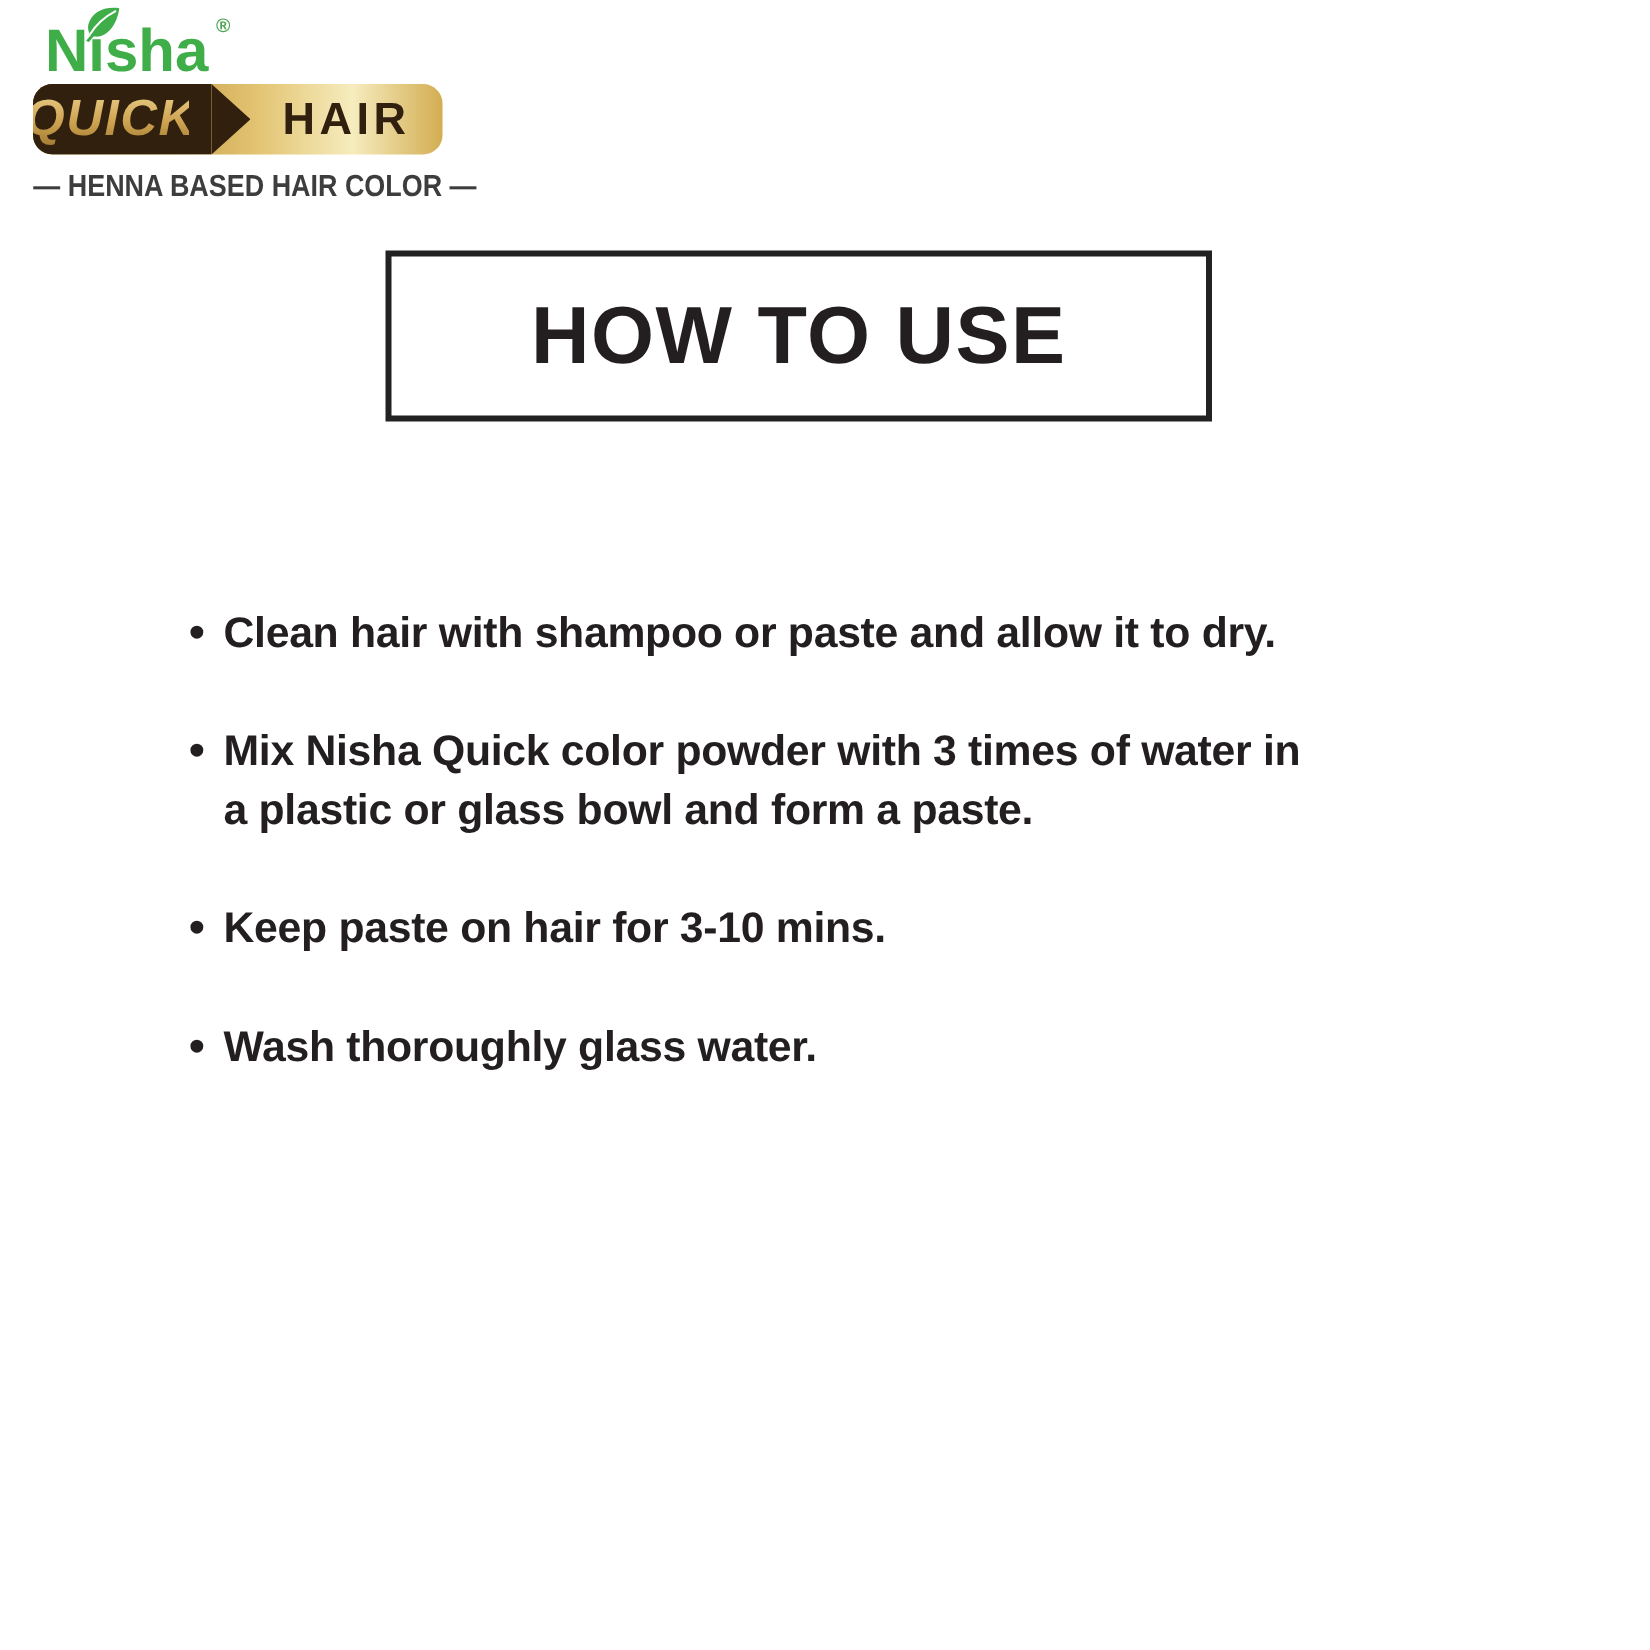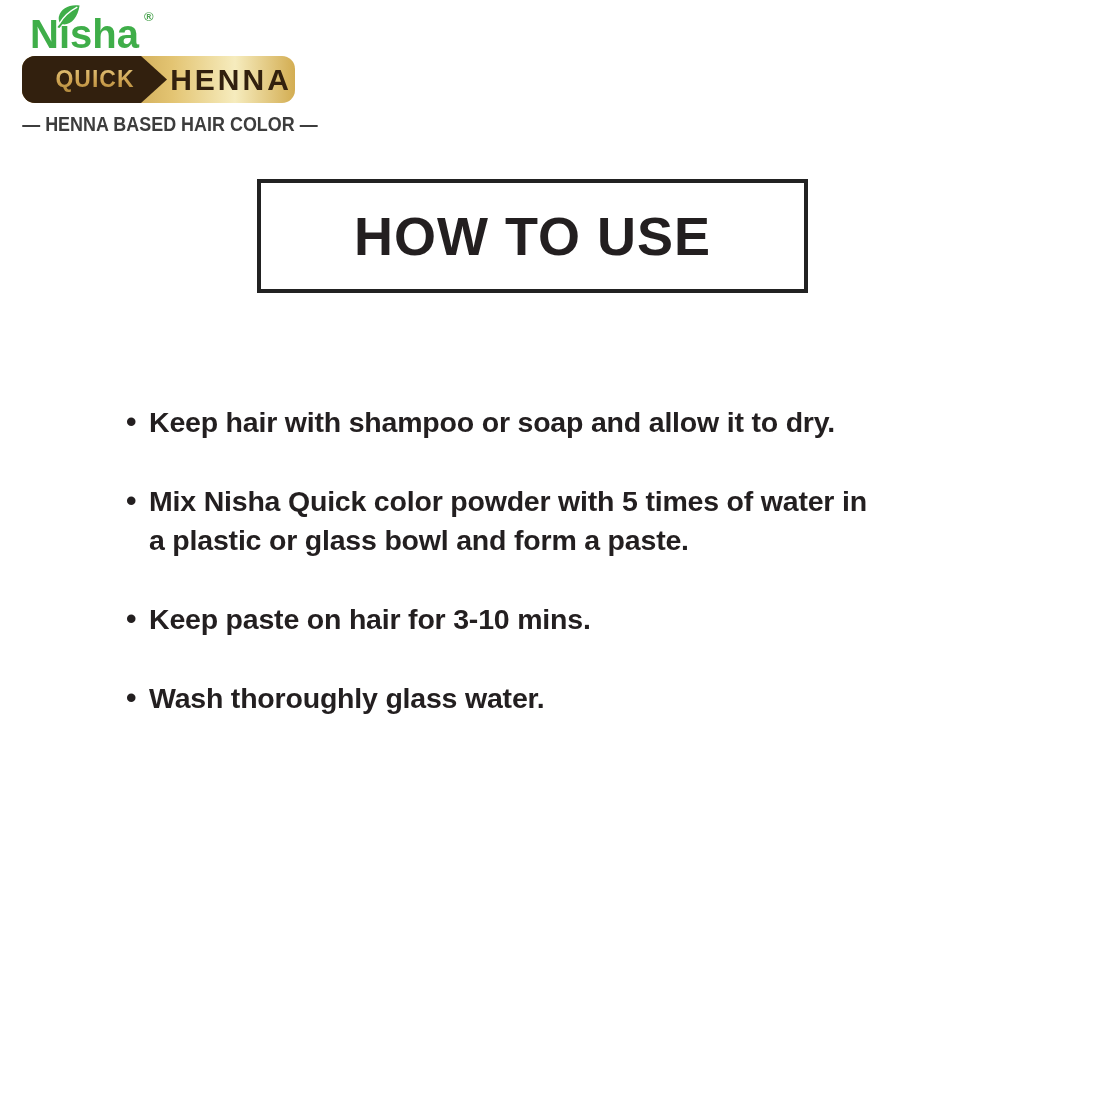--- a/index.html
+++ b/index.html
@@ -24,40 +24,40 @@
     position:absolute; left:4px; top:50px; width:273px; height:47px;
     border-radius:13px; overflow:hidden;
     background:linear-gradient(90deg,#8e6a26 0%,#b98f3a 22%,#e3c472 55%,#f6ecbe 78%,#d3ad52 100%);
   }
   .pill-dark { position:absolute; left:0; top:0; width:119px; height:100%; background:#32200e; }
   .pill-arrow {
     position:absolute; left:119px; top:0; width:26px; height:100%;
     background:#32200e; clip-path:polygon(0 0, 100% 50%, 0 100%);
   }
   .quick-label {
-    position:absolute; left:21px; top:0; width:104px; height:100%;
+    position:absolute; left:0; top:0; width:104px; height:100%;
     display:flex; align-items:center; justify-content:center;
-    font-size:23px; font-weight:bold; letter-spacing:1px;
+    font-size:34px; font-weight:bold; letter-spacing:1px;
     background:linear-gradient(180deg,#f0d996 0%,#cda14f 55%,#93702a 100%);
-    -webkit-background-clip:text; background-clip:text; color:transparent;
+    -webkit-background-clip:text; background-clip:text; color:transparent;font-style:italic;
   }
   .color-label {
     position:absolute; left:148px; top:0; width:122px; height:100%;
     display:flex; align-items:center; justify-content:center;
     font-size:30px; font-weight:bold; letter-spacing:3px; color:#32200e;
   }
   .tagline {
     position:absolute; left:0; top:106px; width:282px; text-align:center;
     font-size:18.5px; font-weight:bold; color:#3d3d3d; white-space:nowrap;
     transform:scale(0.97,1.1); transform-origin:center top;
   }
 
   
   .howto-box {
-    position:absolute; left:257px; top:179px; width:551px; height:114px;
+    position:absolute; left:257px; top:167px; width:551px; height:114px;
     border:4px solid #222222; box-sizing:border-box;
     display:flex; align-items:center; justify-content:center;
   }
   .howto-title {
     margin:0; font-size:54px; font-weight:bold; color:#231f20; letter-spacing:1px;
   }
 
   
   .instructions {
     position:absolute; left:126px; top:403px; width:890px;
@@ -83,31 +83,31 @@
       <path d="M24 1 C14 1 6 6 5 15 C5 19 7 22 10 22 C18 22 24 13 24 1 Z" fill="#3fae49"></path>
       <path d="M22 3 C15 8 10 14 7 21" stroke="#ffffff" stroke-width="1.4" fill="none"></path>
       <path d="M9 21 C8 23 7 24 6 26" stroke="#3fae49" stroke-width="2" fill="none"></path>
     </svg>
     <div class="reg">®</div>
 
     <div class="pill">
       <div class="pill-dark"></div>
       <div class="pill-arrow"></div>
       <div class="quick-label">QUICK</div>
-      <div class="color-label">HENNA</div>
+      <div class="color-label">HAIR</div>
     </div>
 
     <div class="tagline">— HENNA BASED HAIR COLOR —</div>
   </div>
 
   <div class="howto-box">
     <h1 class="howto-title">HOW TO USE</h1>
   </div>
 
   <ul class="instructions">
-    <li>Keep hair with shampoo or soap and allow it to dry.</li>
-    <li>Mix Nisha Quick color powder with 5 times of water in
+    <li>Clean hair with shampoo or paste and allow it to dry.</li>
+    <li>Mix Nisha Quick color powder with 3 times of water in
 a plastic or glass bowl and form a paste.</li>
     <li>Keep paste on hair for 3-10 mins.</li>
     <li>Wash thoroughly glass water.</li>
   </ul>
 
 </div>
 
 </body></html>

